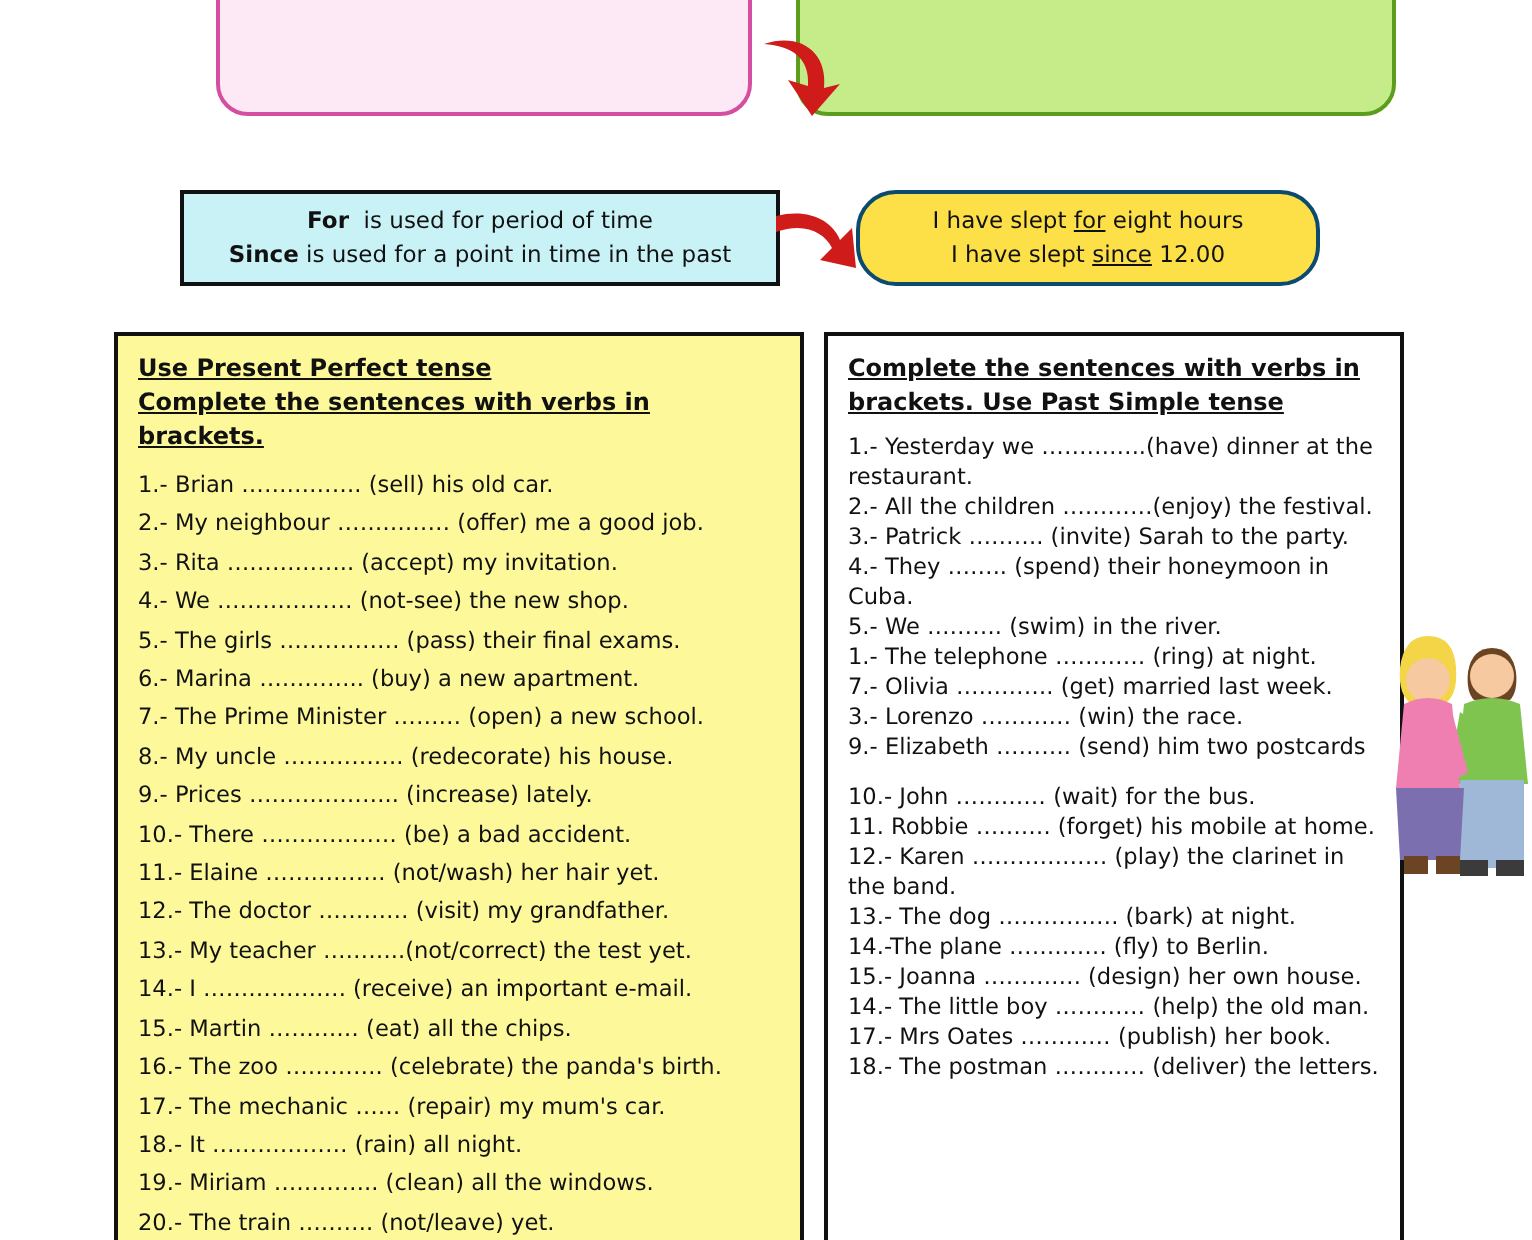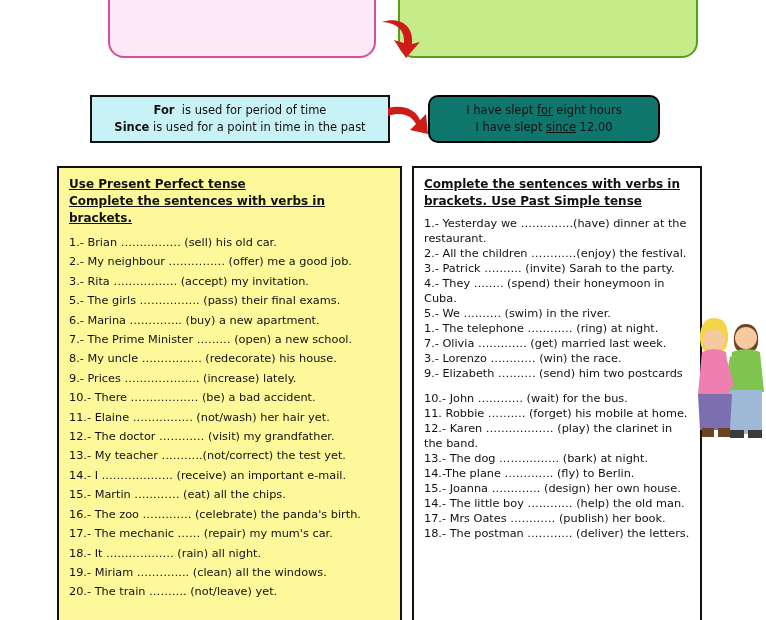--- a/index.html
+++ b/index.html
@@ -71,23 +71,23 @@
     white-space: nowrap;
   }
   .box-cyan b { font-weight: bold; }
 
   .box-yellow-small {
     position: absolute;
     left: 428px;
     top: 95px;
     width: 232px;
     height: 48px;
-    background: #0f766e;
-    border: 2px solid #000000;
-    border-radius: 10px;
+    background: #fde047;
+    border: 2px solid #0c4a6e;
+    border-radius: 20px;
     box-sizing: border-box;
     display: flex;
     flex-direction: column;
     justify-content: center;
     align-items: center;
   }
   .box-yellow-small div {
     font-size: 11.5px;
     line-height: 17px;
     color: #111;
@@ -204,20 +204,21 @@
 </div>
 
 <div class="panel-left">
   <div class="panel-title">
     <span>Use Present Perfect tense</span>
     <span>Complete the sentences with verbs in brackets.</span>
   </div>
   <div class="q">1.- Brian ……………. (sell) his old car.</div>
   <div class="q">2.- My neighbour …………… (offer) me a good job.</div>
   <div class="q">3.- Rita …………….. (accept) my invitation.</div>
+  <div class="q">4.- We ……………… (not-see) the new shop.</div>
   <div class="q">5.- The girls ……………. (pass) their final exams.</div>
   <div class="q">6.- Marina ………….. (buy) a new apartment.</div>
   <div class="q">7.- The Prime Minister ……… (open) a new school.</div>
   <div class="q">8.- My uncle ……………. (redecorate) his house.</div>
   <div class="q">9.- Prices ……………….. (increase) lately.</div>
   <div class="q">10.- There ……………… (be) a bad accident.</div>
   <div class="q">11.- Elaine ……………. (not/wash) her hair yet.</div>
   <div class="q">12.- The doctor ………… (visit) my grandfather.</div>
   <div class="q">13.- My teacher ………..(not/correct) the test yet.</div>
   <div class="q">14.- I ………………. (receive) an important e-mail.</div>

